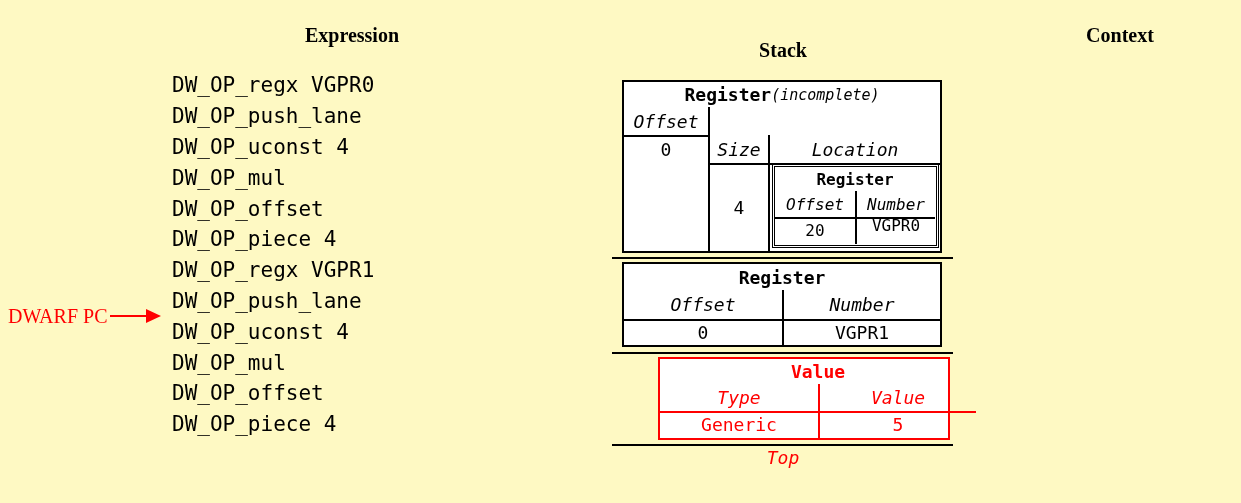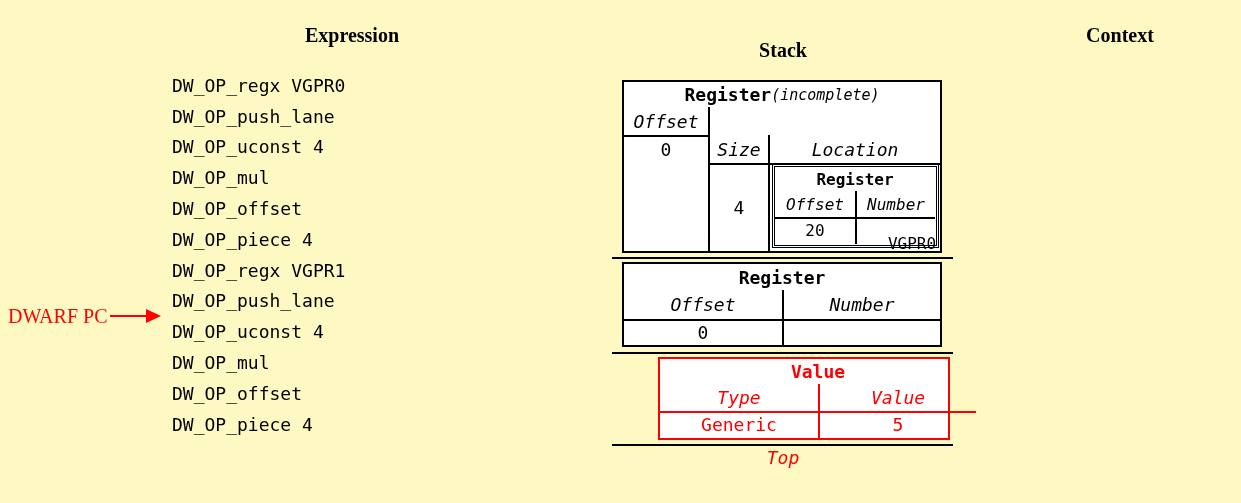--- a/index.html
+++ b/index.html
@@ -6,21 +6,21 @@
   .canvas {
     position:relative; width:1241px; height:503px; background:#fef9c3;
     font-family:"DejaVu Sans Mono", monospace; color:#000; overflow:hidden;padding-left:32px;
   }
   .hdr {
     position:absolute; transform:translateX(-50%);
     font-family:"Liberation Serif", serif; font-weight:bold; font-size:20px;
     white-space:pre;
   }
   
-  .ops { position:absolute; left:172px; top:70px; font-size:18px; }
+  .ops { position:absolute; left:172px; top:70px; font-size:21px; }
   .op  { height:30.8px; display:flex; align-items:center; white-space:pre; }
   
   .pc-label {
     position:absolute; left:8px; top:305px; color:#ff0000;
     font-family:"Liberation Serif", serif; font-size:20px; white-space:pre;
   }
   .pc-line { position:absolute; left:110px; top:315px; width:37px; height:2px; background:#ff0000; }
   .pc-head {
     position:absolute; left:146px; top:309px; width:0; height:0;
     border-left:15px solid #ff0000; border-top:7px solid transparent; border-bottom:7px solid transparent;
@@ -89,33 +89,34 @@
     <div class="hline" style="left:86px; top:81px; width:230px;"></div>
     <div class="cell" style="left:86px; top:81px; width:58px; height:88px;">4</div>
 
     <div class="dbl sm" style="position:absolute; left:150px; top:84px; width:163px; height:80px; box-sizing:border-box;">
       <div class="cell bd" style="left:0; top:0; width:160px; height:24px;">Register</div>
       <div class="vline" style="left:80px; top:24px; height:53px;"></div>
       <div class="cell it" style="left:0; top:24px; width:80px; height:26px;">Offset</div>
       <div class="cell it" style="left:82px; top:24px; width:78px; height:26px;">Number</div>
       <div class="hline" style="left:0; top:50px; width:160px;"></div>
       <div class="cell" style="left:0; top:50px; width:80px; height:27px;">20</div>
-      <div class="cell" style="left:82px; top:68px; width:78px; height:16px;margin-left:16px;">VGPR0</div>
+      <div class="cell" style="left:82px; top:50px; width:78px; height:16px;">VGPR0</div>
     </div>
   </div>
 
   <div class="sep" style="top:257px;"></div>
 
   <div class="tbl" style="left:622px; top:262px; width:320px; height:85px;">
     <div class="cell bd" style="left:0; top:0; width:316px; height:26px;">Register</div>
     <div class="vline" style="left:158px; top:26px; height:55px;"></div>
     <div class="cell it" style="left:0; top:26px; width:158px; height:29px;">Offset</div>
     <div class="cell it" style="left:160px; top:26px; width:156px; height:29px;">Number</div>
     <div class="hline" style="left:0; top:55px; width:316px;"></div>
     <div class="cell" style="left:0; top:55px; width:158px; height:26px;">0</div>
+    <div class="cell" style="left:160px; top:55px; width:156px; height:26px;">VGPR1</div>
   </div>
 
   <div class="sep" style="top:352px;"></div>
 
   <div class="tbl red" style="left:658px; top:357px; width:292px; height:83px;">
     <div class="cell bd" style="left:0; top:0; width:316px; height:25px;">Value</div>
     <div class="vline" style="left:158px; top:25px; height:54px;"></div>
     <div class="cell it" style="left:0; top:25px; width:158px; height:27px;">Type</div>
     <div class="cell it" style="left:160px; top:25px; width:156px; height:27px;">Value</div>
     <div class="hline" style="left:0; top:52px; width:316px;"></div>

